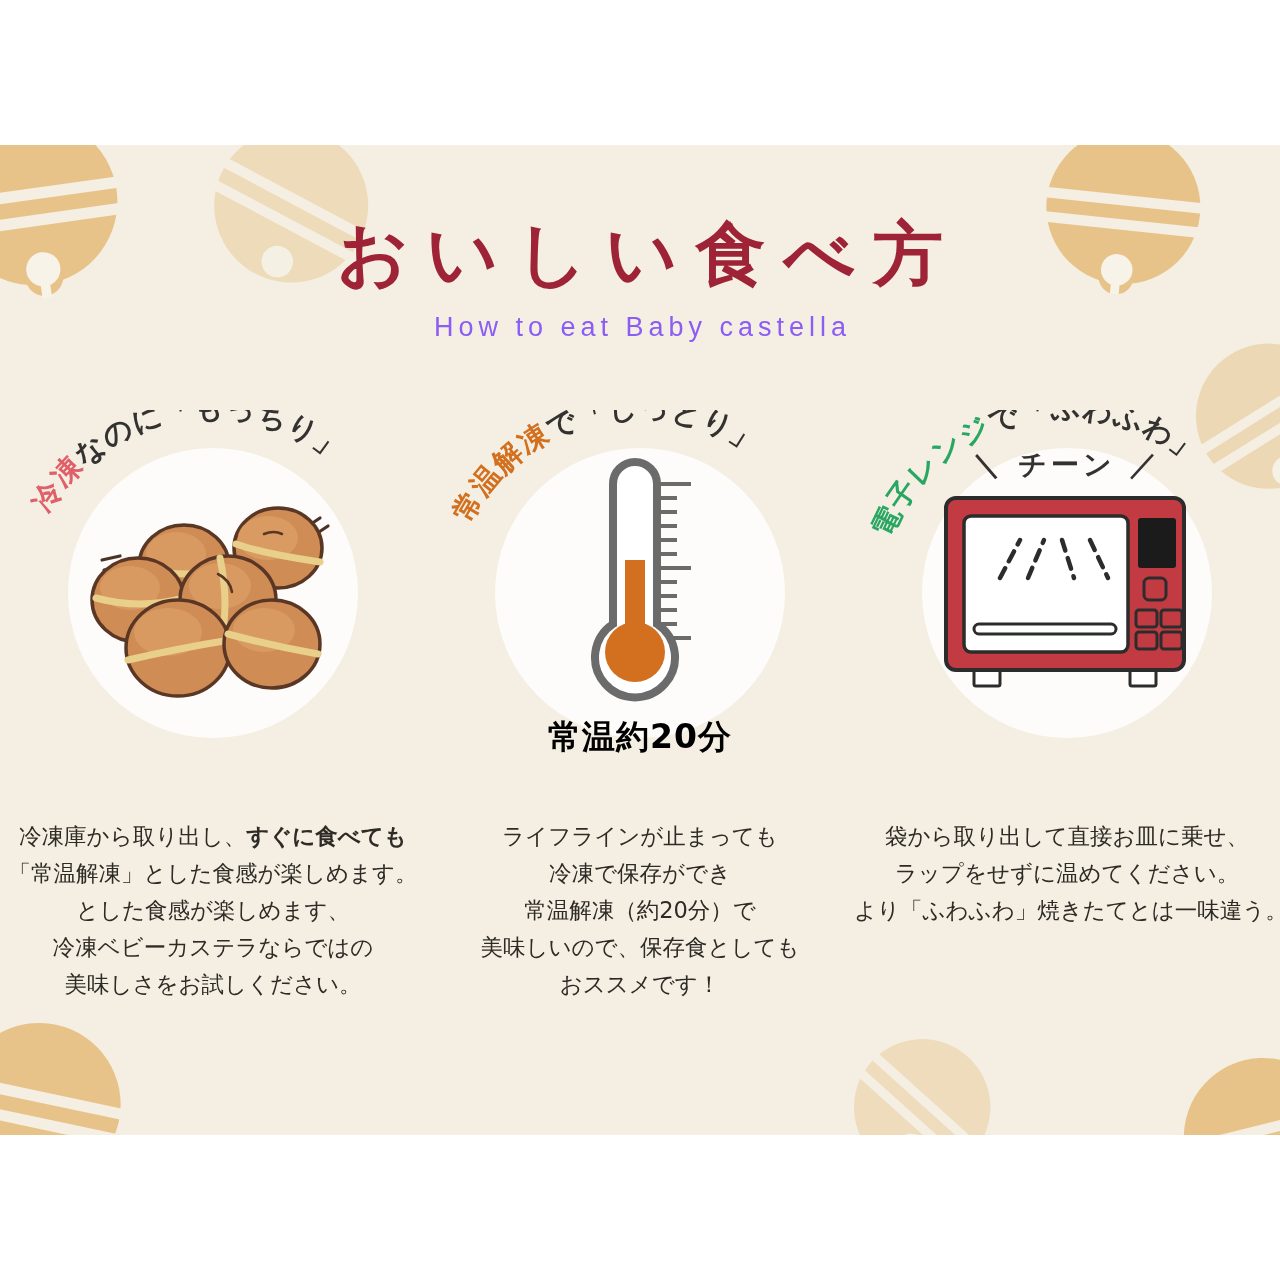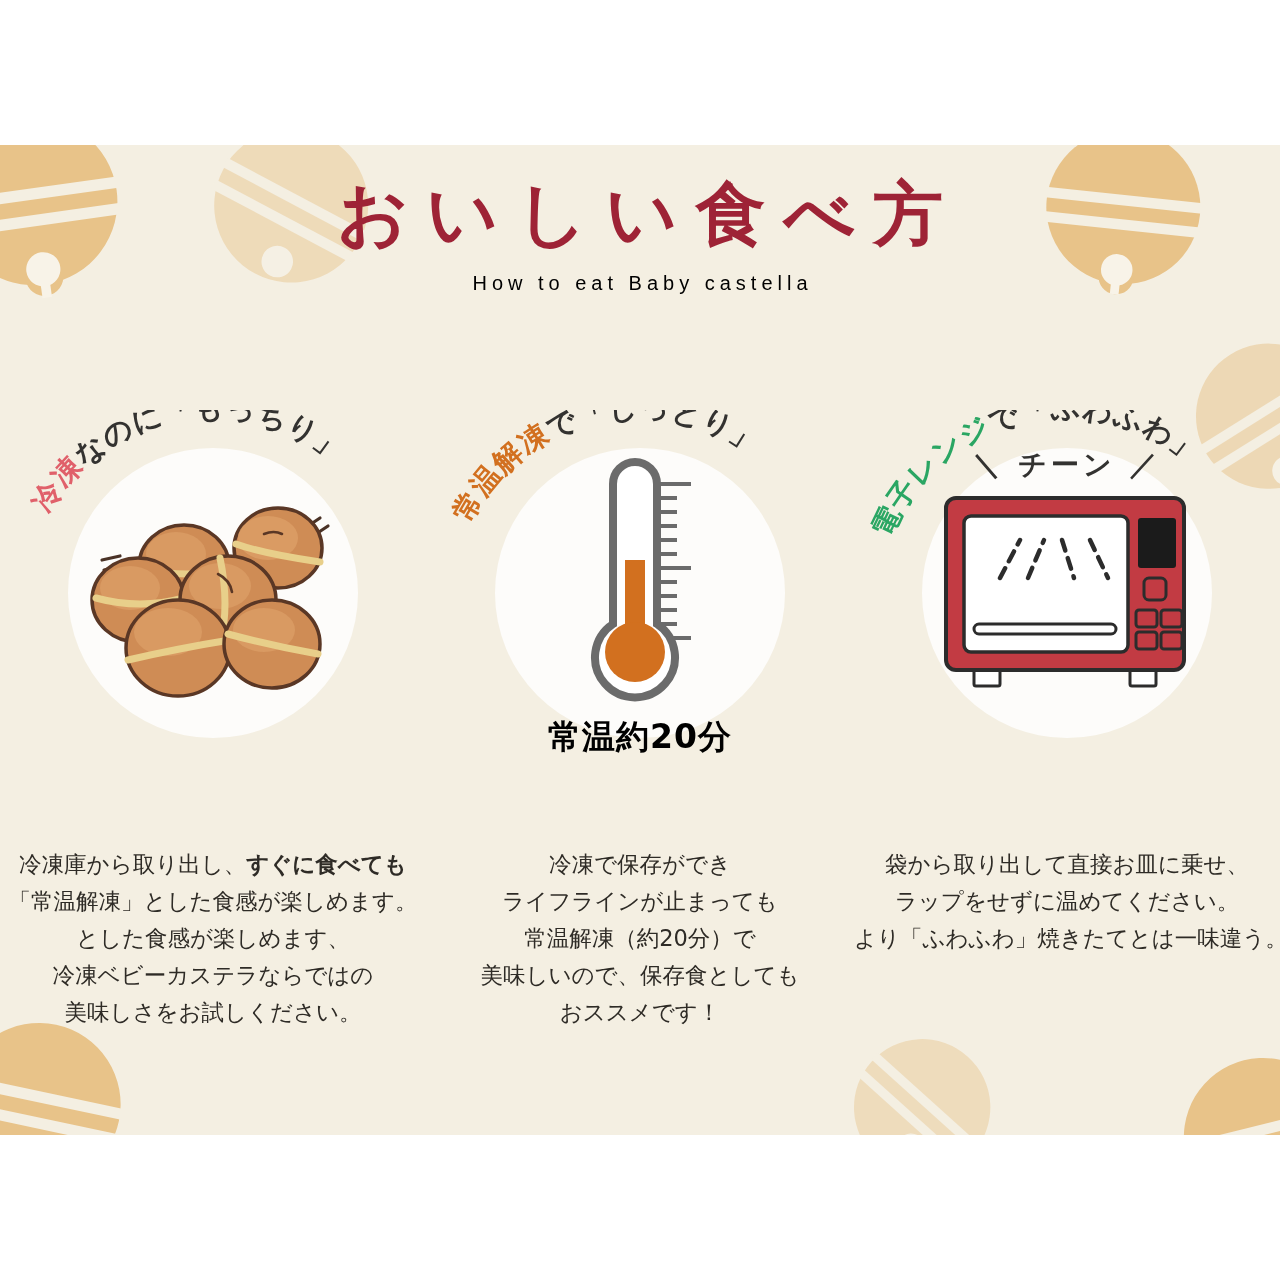--- a/index.html
+++ b/index.html
@@ -25,27 +25,27 @@
   
   #header{
     position:absolute;left:0;top:0;width:1280px;text-align:center;
   }
   #title{
     font-size:70px;
     color:#9e2336;
     letter-spacing:18px;
     font-weight:600;
     line-height:1;
-    padding-top:34px;
+    padding-top:74px;
     text-indent:18px;
     font-family:"DejaVu Sans","Liberation Sans",sans-serif;
   }
   #subtitle{
-    font-size:20px;
-    color:#000000;
+    font-size:27px;
+    color:#8b5cf6;
     letter-spacing:5px;
     margin-top:23px;
     text-indent:5px;
     font-family:"Liberation Sans",sans-serif;
   }
 
   
   #cols{
     position:absolute;left:0;top:265px;width:1280px;height:720px;
   }
@@ -99,21 +99,20 @@
 
   
   .body-copy{
     position:absolute;left:0;width:426px;
     text-align:center;
     color:#2e2b26;
     font-size:22.5px;
     line-height:37px;
     font-family:"DejaVu Sans","Liberation Sans",sans-serif;
     font-weight:400;
-    margin-top:28px;
   }
   .body-copy .bold{font-weight:700;}
   .body-copy .line{display:block;white-space:nowrap;}
 </style>
 </head>
 <body>
 
 <div id="panel">
 
   <div class="bell" style="left:-60px;top:-35px;transform:rotate(-8deg);">
@@ -330,22 +329,22 @@
 
             <rect x="130" y="112" width="20" height="90" fill="#d2701f"></rect>
             <circle cx="140" cy="204" r="30" fill="#d2701f"></circle>
           </svg>
         </div>
 
         <div class="icon-caption">常温約20分</div>
       </div>
 
       <div class="body-copy" style="top:408px;">
+        <span class="line">ライフラインが止まっても</span>
         <span class="line">冷凍で保存ができ</span>
-        <span class="line">ライフラインが止まっても</span>
         <span class="line">常温解凍（約20分）で</span>
         <span class="line">美味しいので、保存食としても</span>
         <span class="line">おススメです！</span>
       </div>
     </div>
 
     <div class="col c3">
       <div class="circle-wrap">
         <div class="circle"></div>
 

